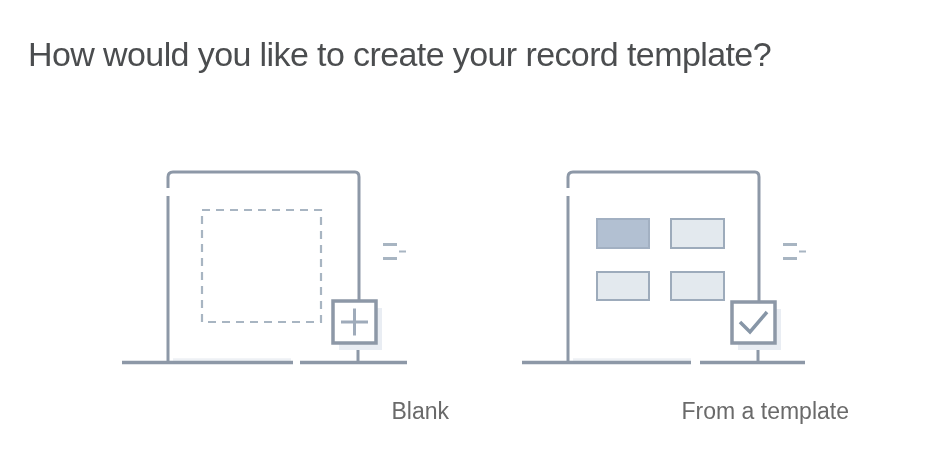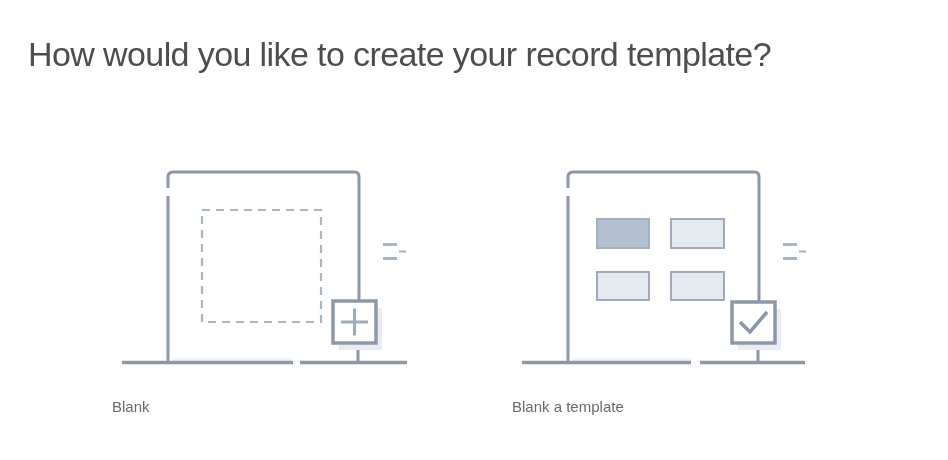--- a/index.html
+++ b/index.html
@@ -42,22 +42,22 @@
     width:354px;height:300px;
     cursor:pointer;
   }
   .option.left{left:95px;}
   .option.right{left:495px;}
   .option svg{position:absolute;left:0;top:5px;}
   .option .option-label{
     position:absolute;
     left:17px;right:0;
     top:258px;
-    text-align:left;
-    font-size:15px;
+    text-align:right;
+    font-size:23px;
     color:var(--label-text);
   }
   
   .s-main{stroke:var(--outline);fill:none;}
   .s-dash{stroke:var(--outline-light);fill:none;}
   .s-plus{stroke:var(--plus-stroke);fill:none;}
   .s-check{stroke:var(--check-stroke);fill:none;}
   .f-shadow{fill:var(--shadow);}
   .f-box{fill:#ffffff;stroke:var(--outline);}
   .f-block-dark{fill:var(--accent-fill-dark);stroke:var(--accent-stroke-dark);}
@@ -133,16 +133,16 @@
       </g>
 
       <line class="s-main" stroke-width="3" x1="263" y1="198" x2="263" y2="216"></line>
 
       <g>
         <rect class="f-shadow" x="243" y="164" width="43" height="41"></rect>
         <rect class="f-box" stroke-width="3.5" x="237" y="157" width="43" height="41"></rect>
         <path class="s-check" stroke-width="3.5" d="M245 177 L255 187 L272 167"></path>
       </g>
     </svg>
-    <div class="option-label">Blank a template</div>
+    <div class="option-label">From a template</div>
   </div>
 
 </div>
 
 </body></html>

